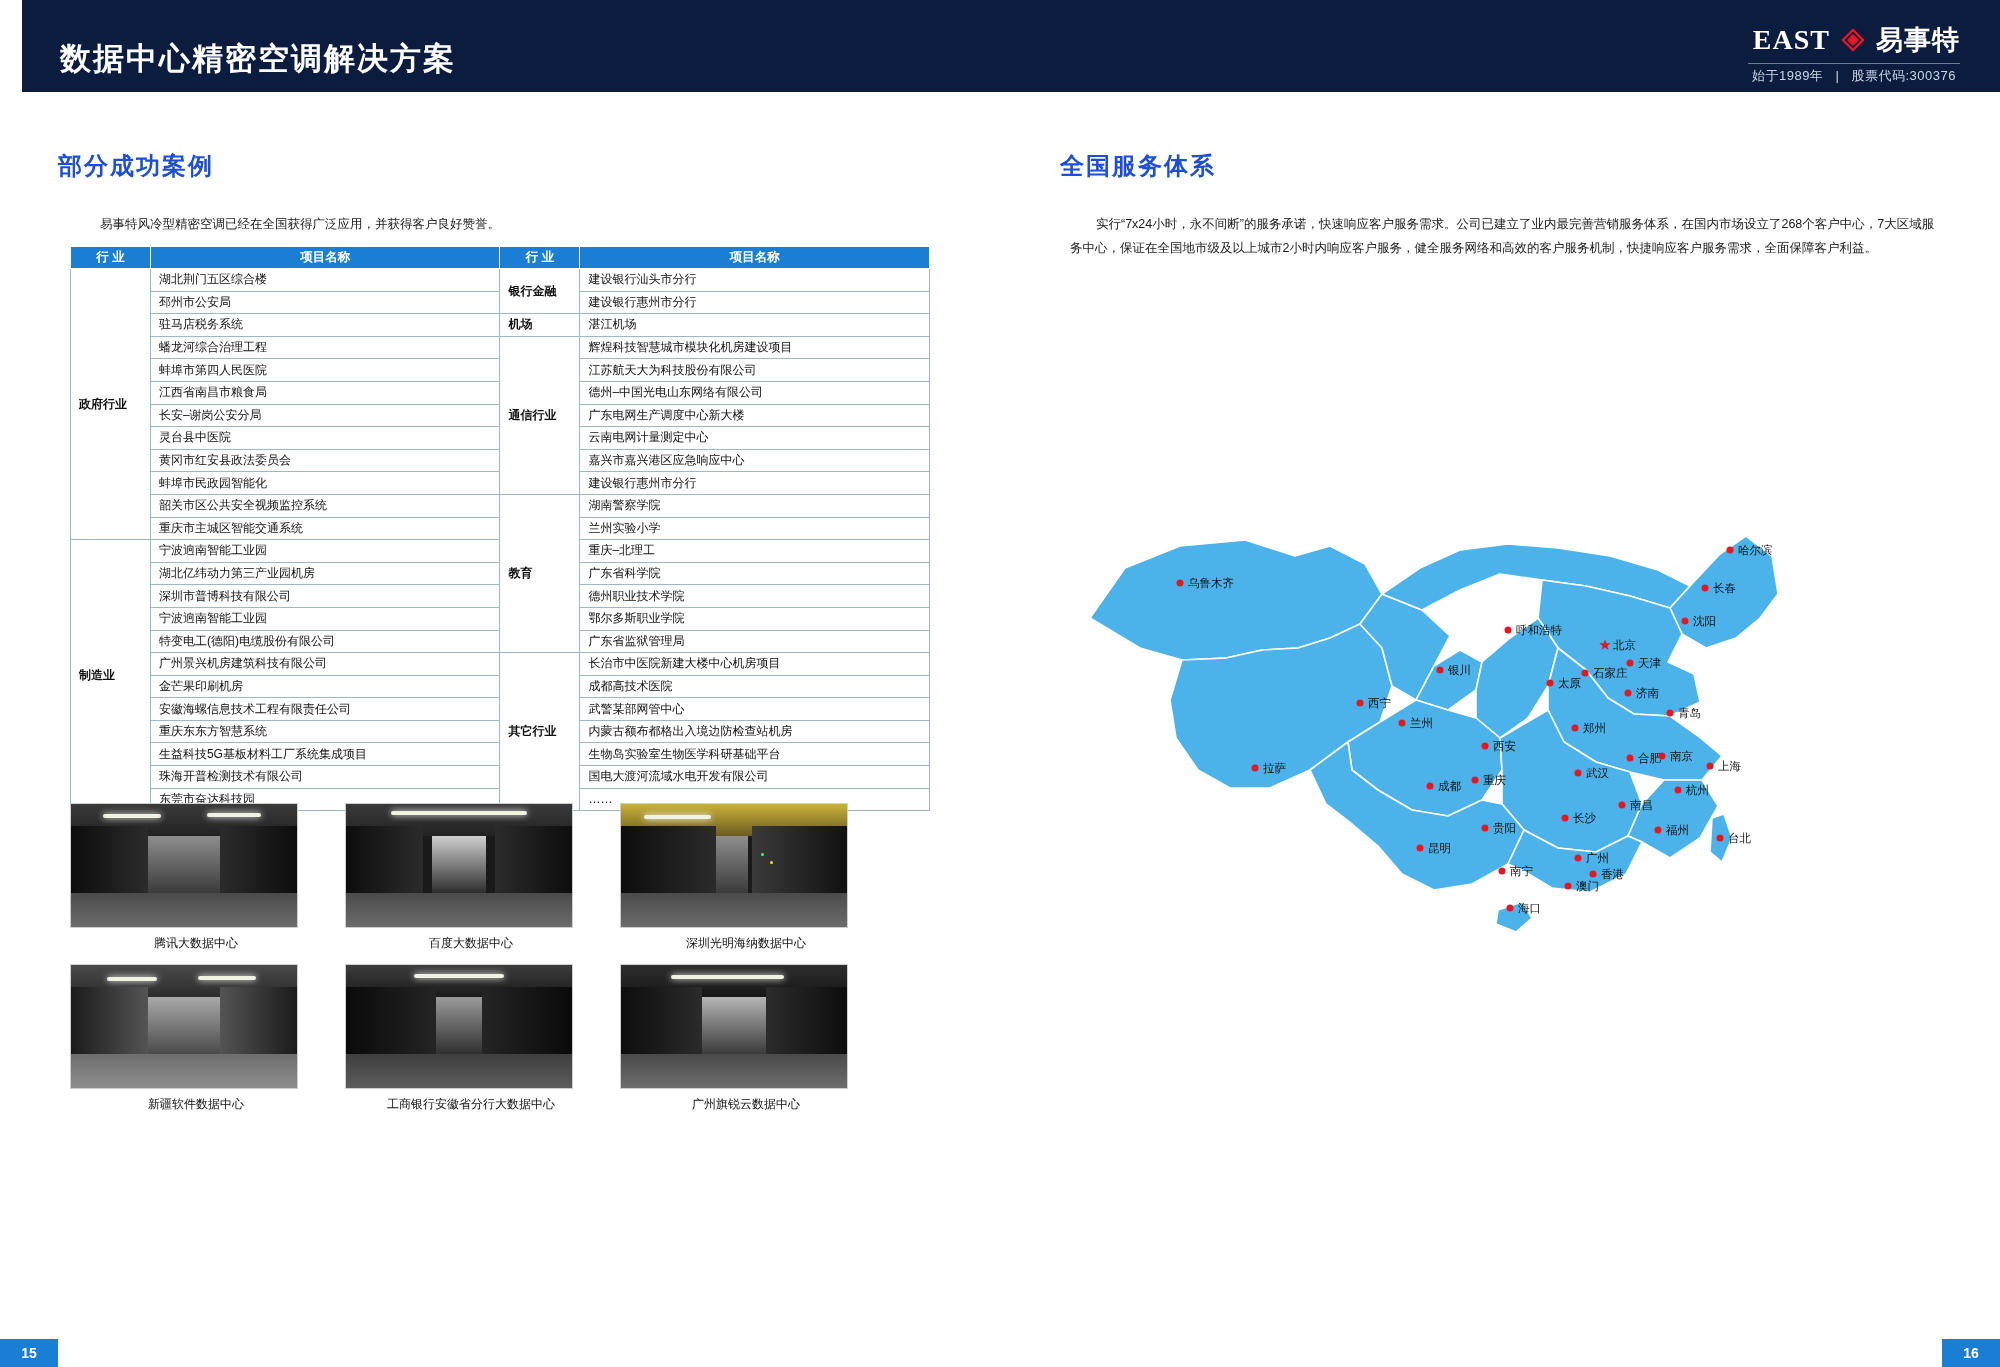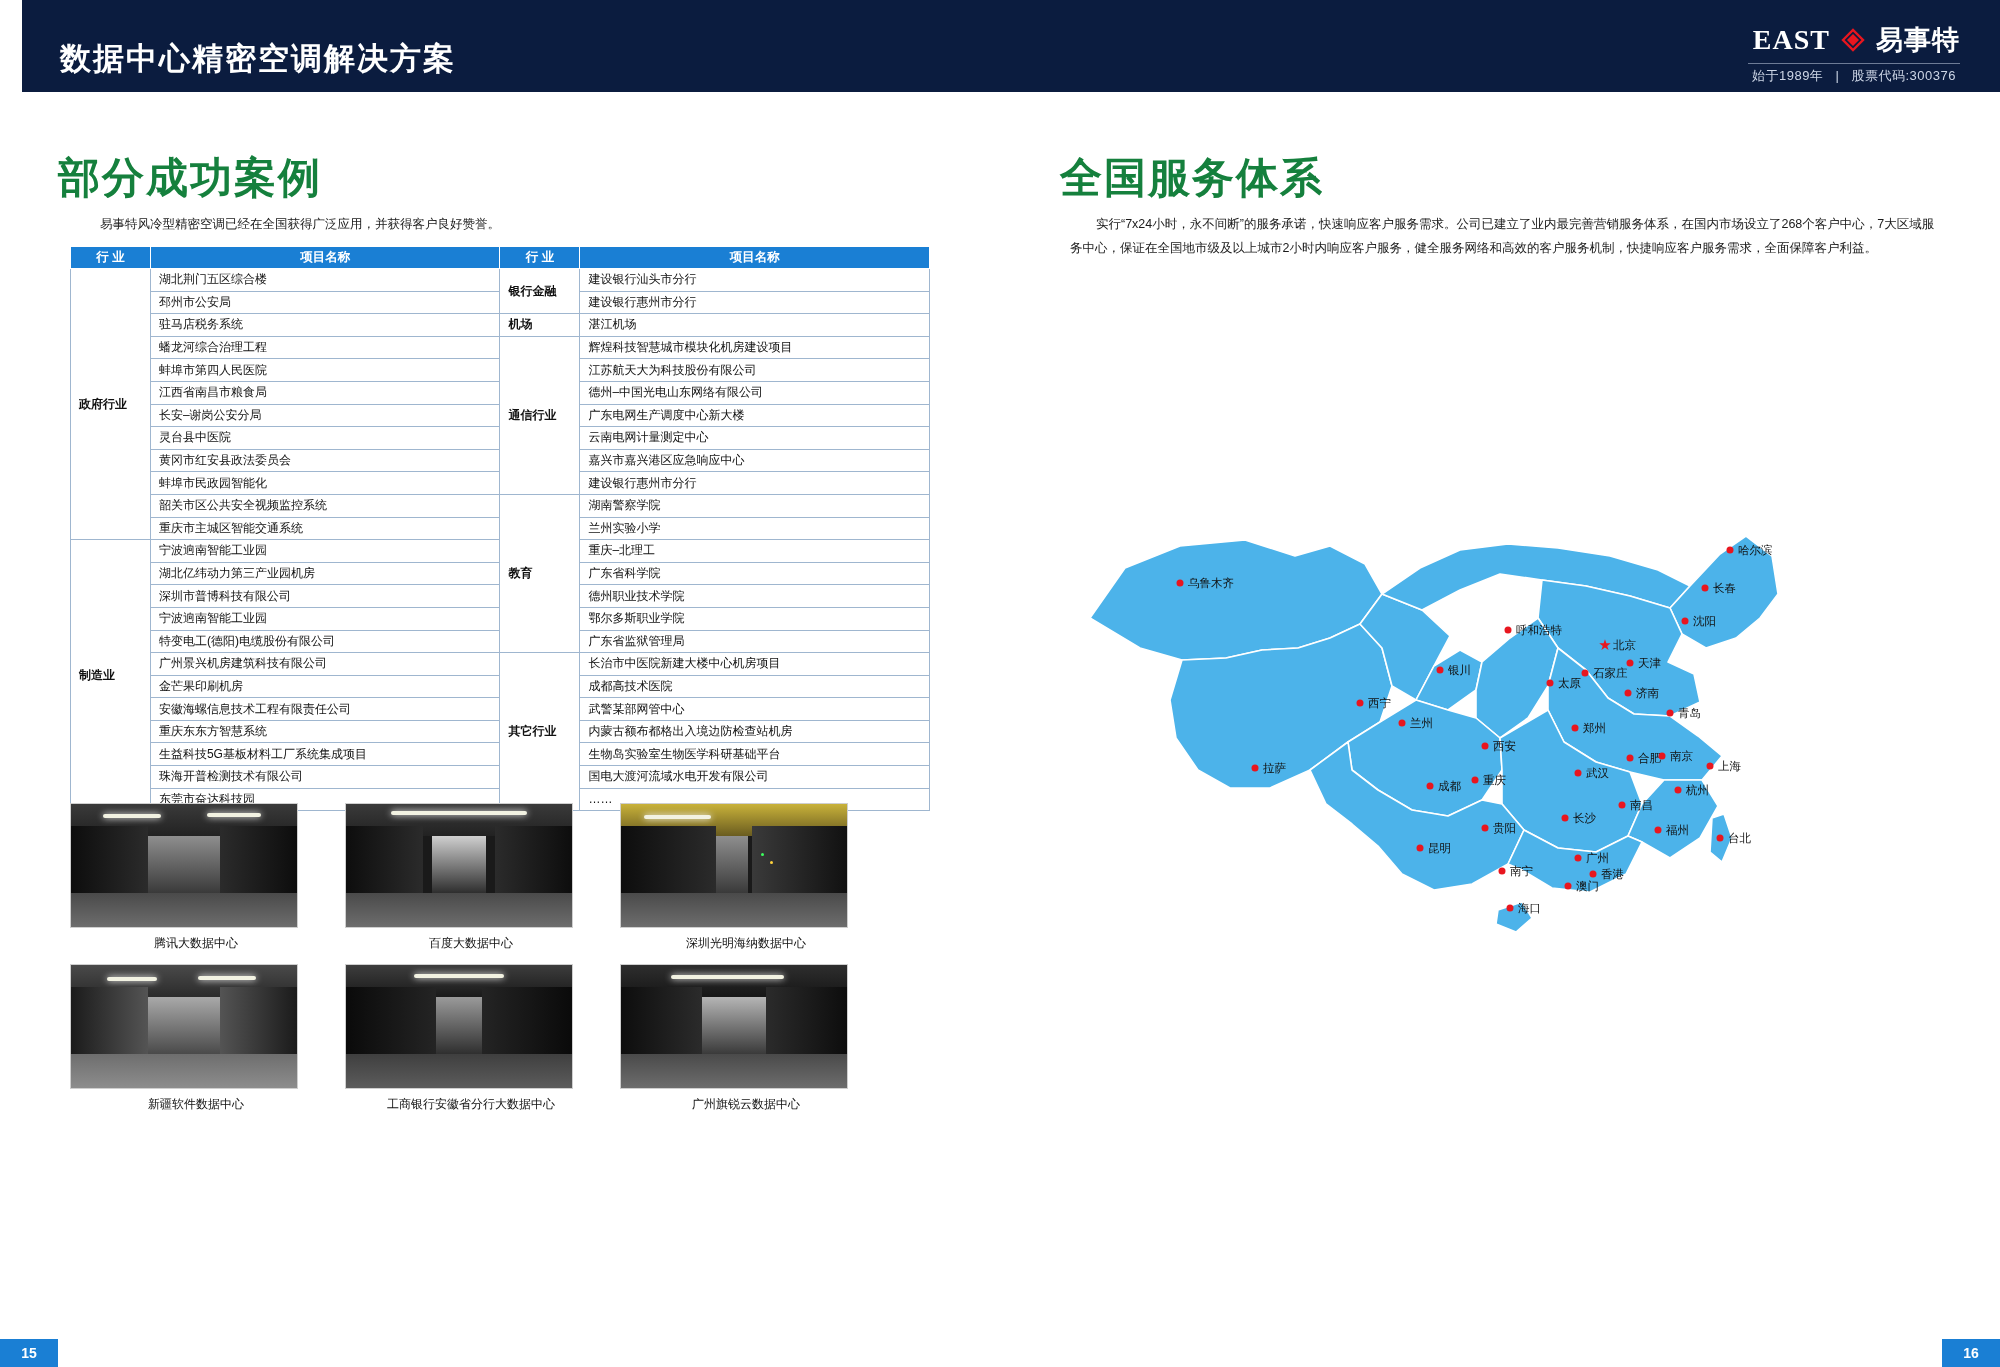--- a/index.html
+++ b/index.html
@@ -60,21 +60,21 @@
     position:absolute; left:1000px; top:103px; width:1px; height:1264px;
     background:#ffffff;
   }
 
   
   .left { position:absolute; left:0; top:103px; width:1000px; height:1264px; }
   .right { position:absolute; left:1000px; top:103px; width:1000px; height:1264px; }
 
   .sec-title {
     position:absolute;
-    color:#15803d; font-size:42px; font-weight:bold; letter-spacing:2px;font-family:Liberation Serif, serif;
+    color:#1d4ed8; font-size:24px; font-weight:bold; letter-spacing:2px;font-family:Liberation Serif, serif;
   }
   .intro {
     position:absolute;
     color:#1a1a1a; font-size:12.5px; line-height:1.9;
   }
 
   
   table.cases {
     position:absolute; left:70px; top:143px;
     border-collapse:collapse;

